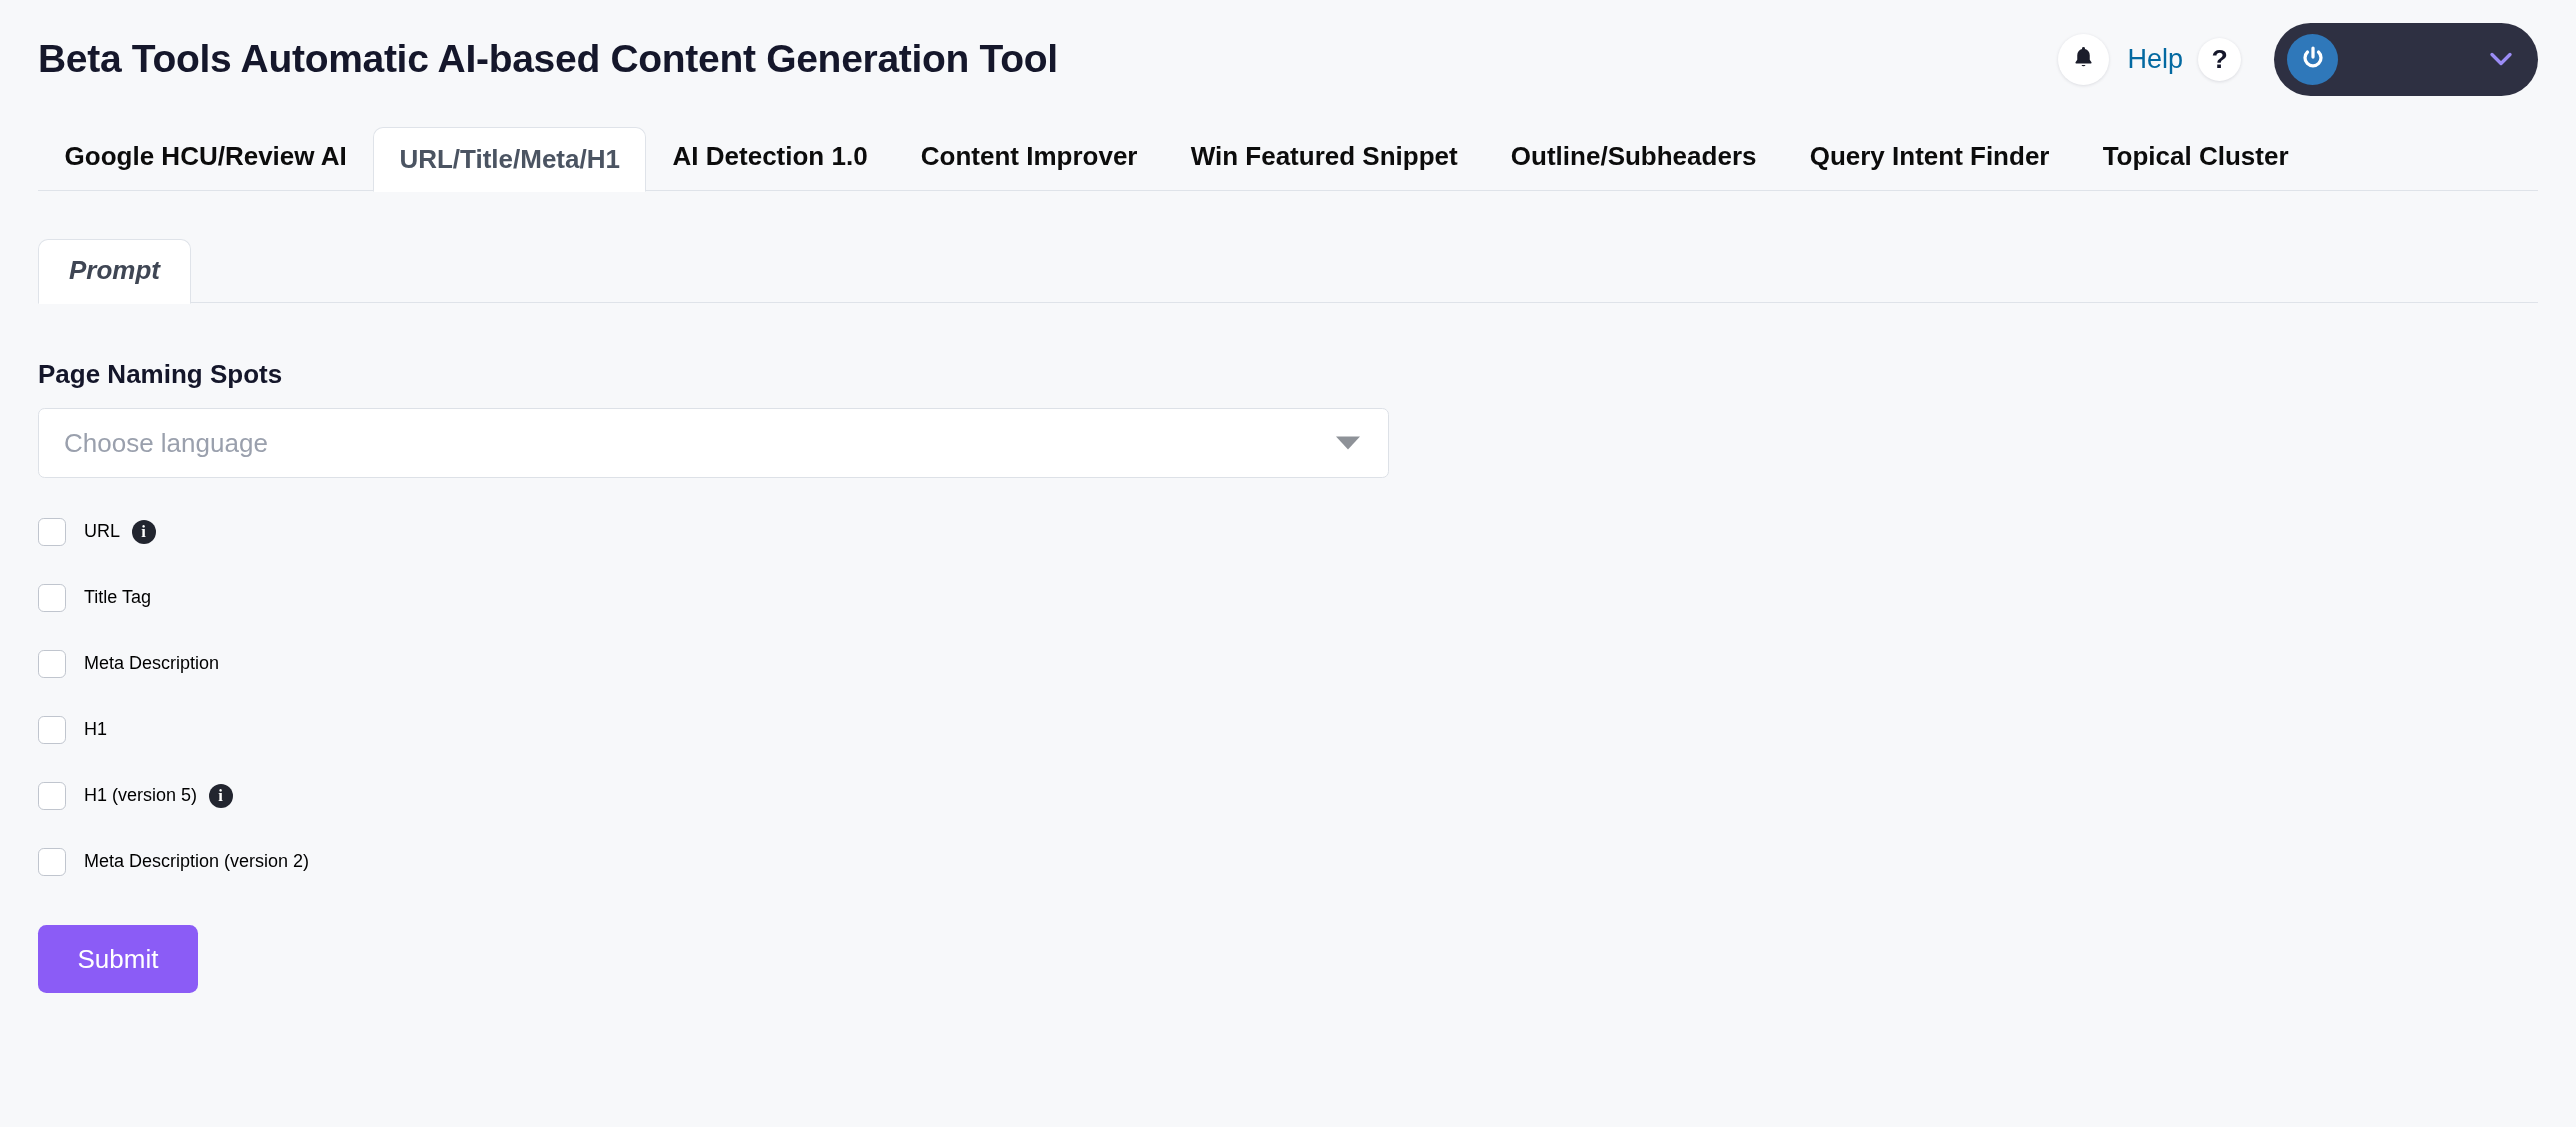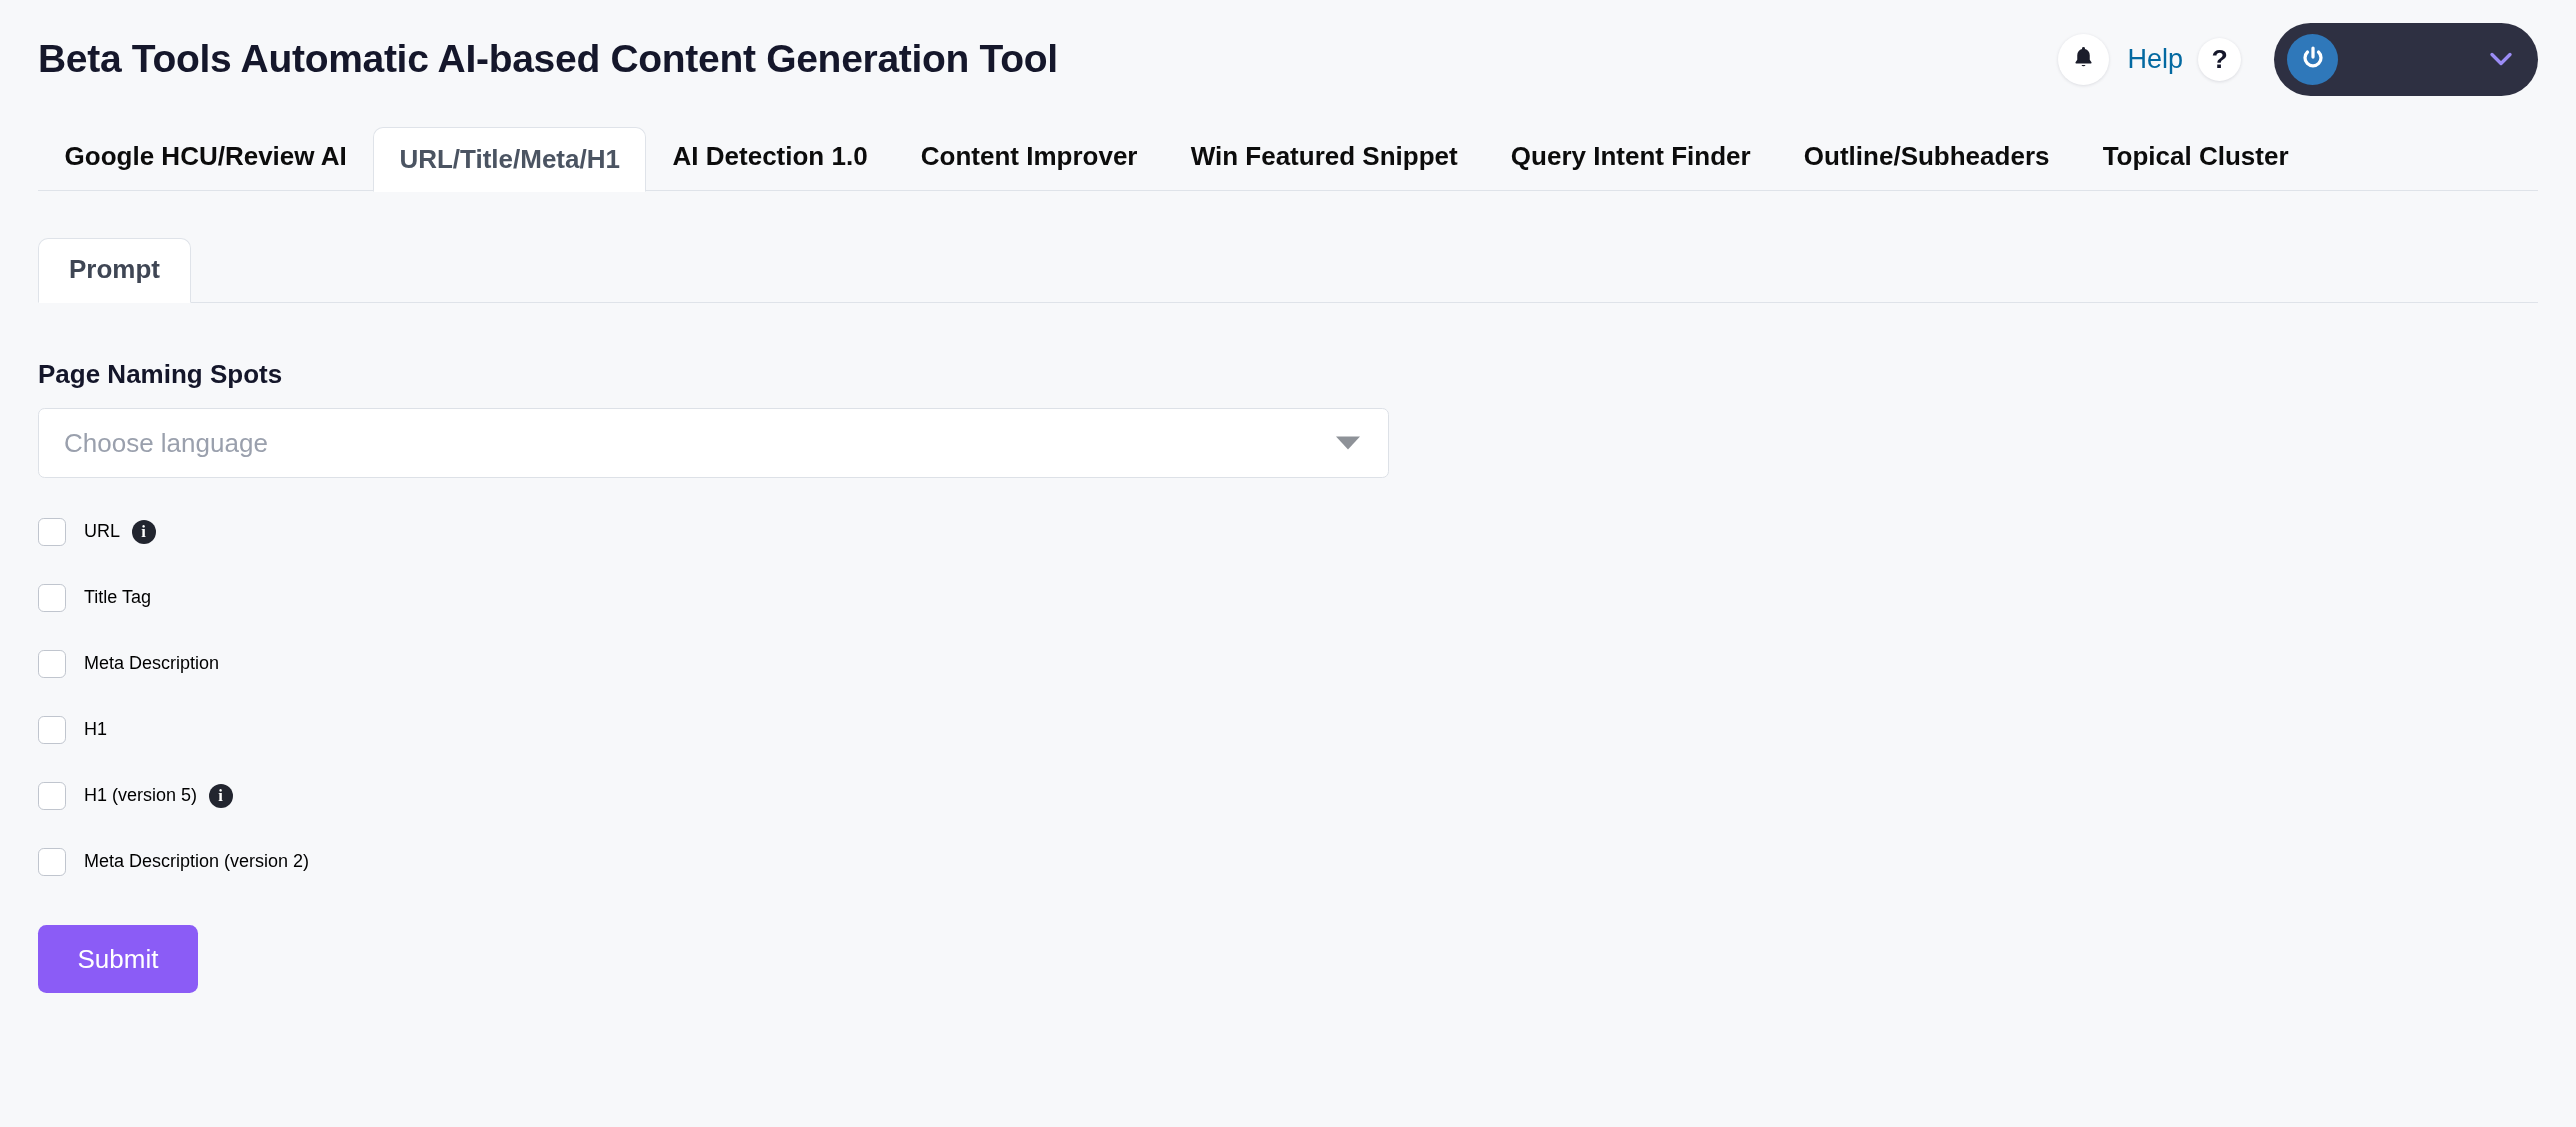--- a/index.html
+++ b/index.html
@@ -127,23 +127,24 @@
     border-bottom: 1.7px solid #ffffff;
     border-radius: 10px 10px 0 0;
     margin-bottom: -1.7px;
     padding: 0 25px;
   }
 
   
   .subtabs-wrap { padding: 0 38px; margin-top: 47px; }
   .subtabs {
     display: flex;
-    align-items: flex-start;
+    align-items: flex-end;
     border-bottom: 1.7px solid #dfe3e9;
     height: 65px;
+    font-style: italic;
   }
   .subtab {
     font-size: 26px;
     font-weight: bold;
     color: #3f4654;
     background: #ffffff;
     border: 1.7px solid #dfe3e9;
     border-bottom: 1.7px solid #ffffff;
     border-radius: 10px 10px 0 0;
     height: 65px;
@@ -291,22 +292,22 @@
   </div>
 </div>
 
 <div class="tabs-wrap">
   <div class="tabs">
     <div class="tab">Google HCU/Review AI</div>
     <div class="tab active">URL/Title/Meta/H1</div>
     <div class="tab">AI Detection 1.0</div>
     <div class="tab">Content Improver</div>
     <div class="tab">Win Featured Snippet</div>
+    <div class="tab">Outline/Subheaders</div>
     <div class="tab">Query Intent Finder</div>
-    <div class="tab">Outline/Subheaders</div>
     <div class="tab">Topical Cluster</div>
   </div>
 </div>
 
 <div class="subtabs-wrap">
   <div class="subtabs">
     <div class="subtab">Prompt</div>
   </div>
 </div>
 

